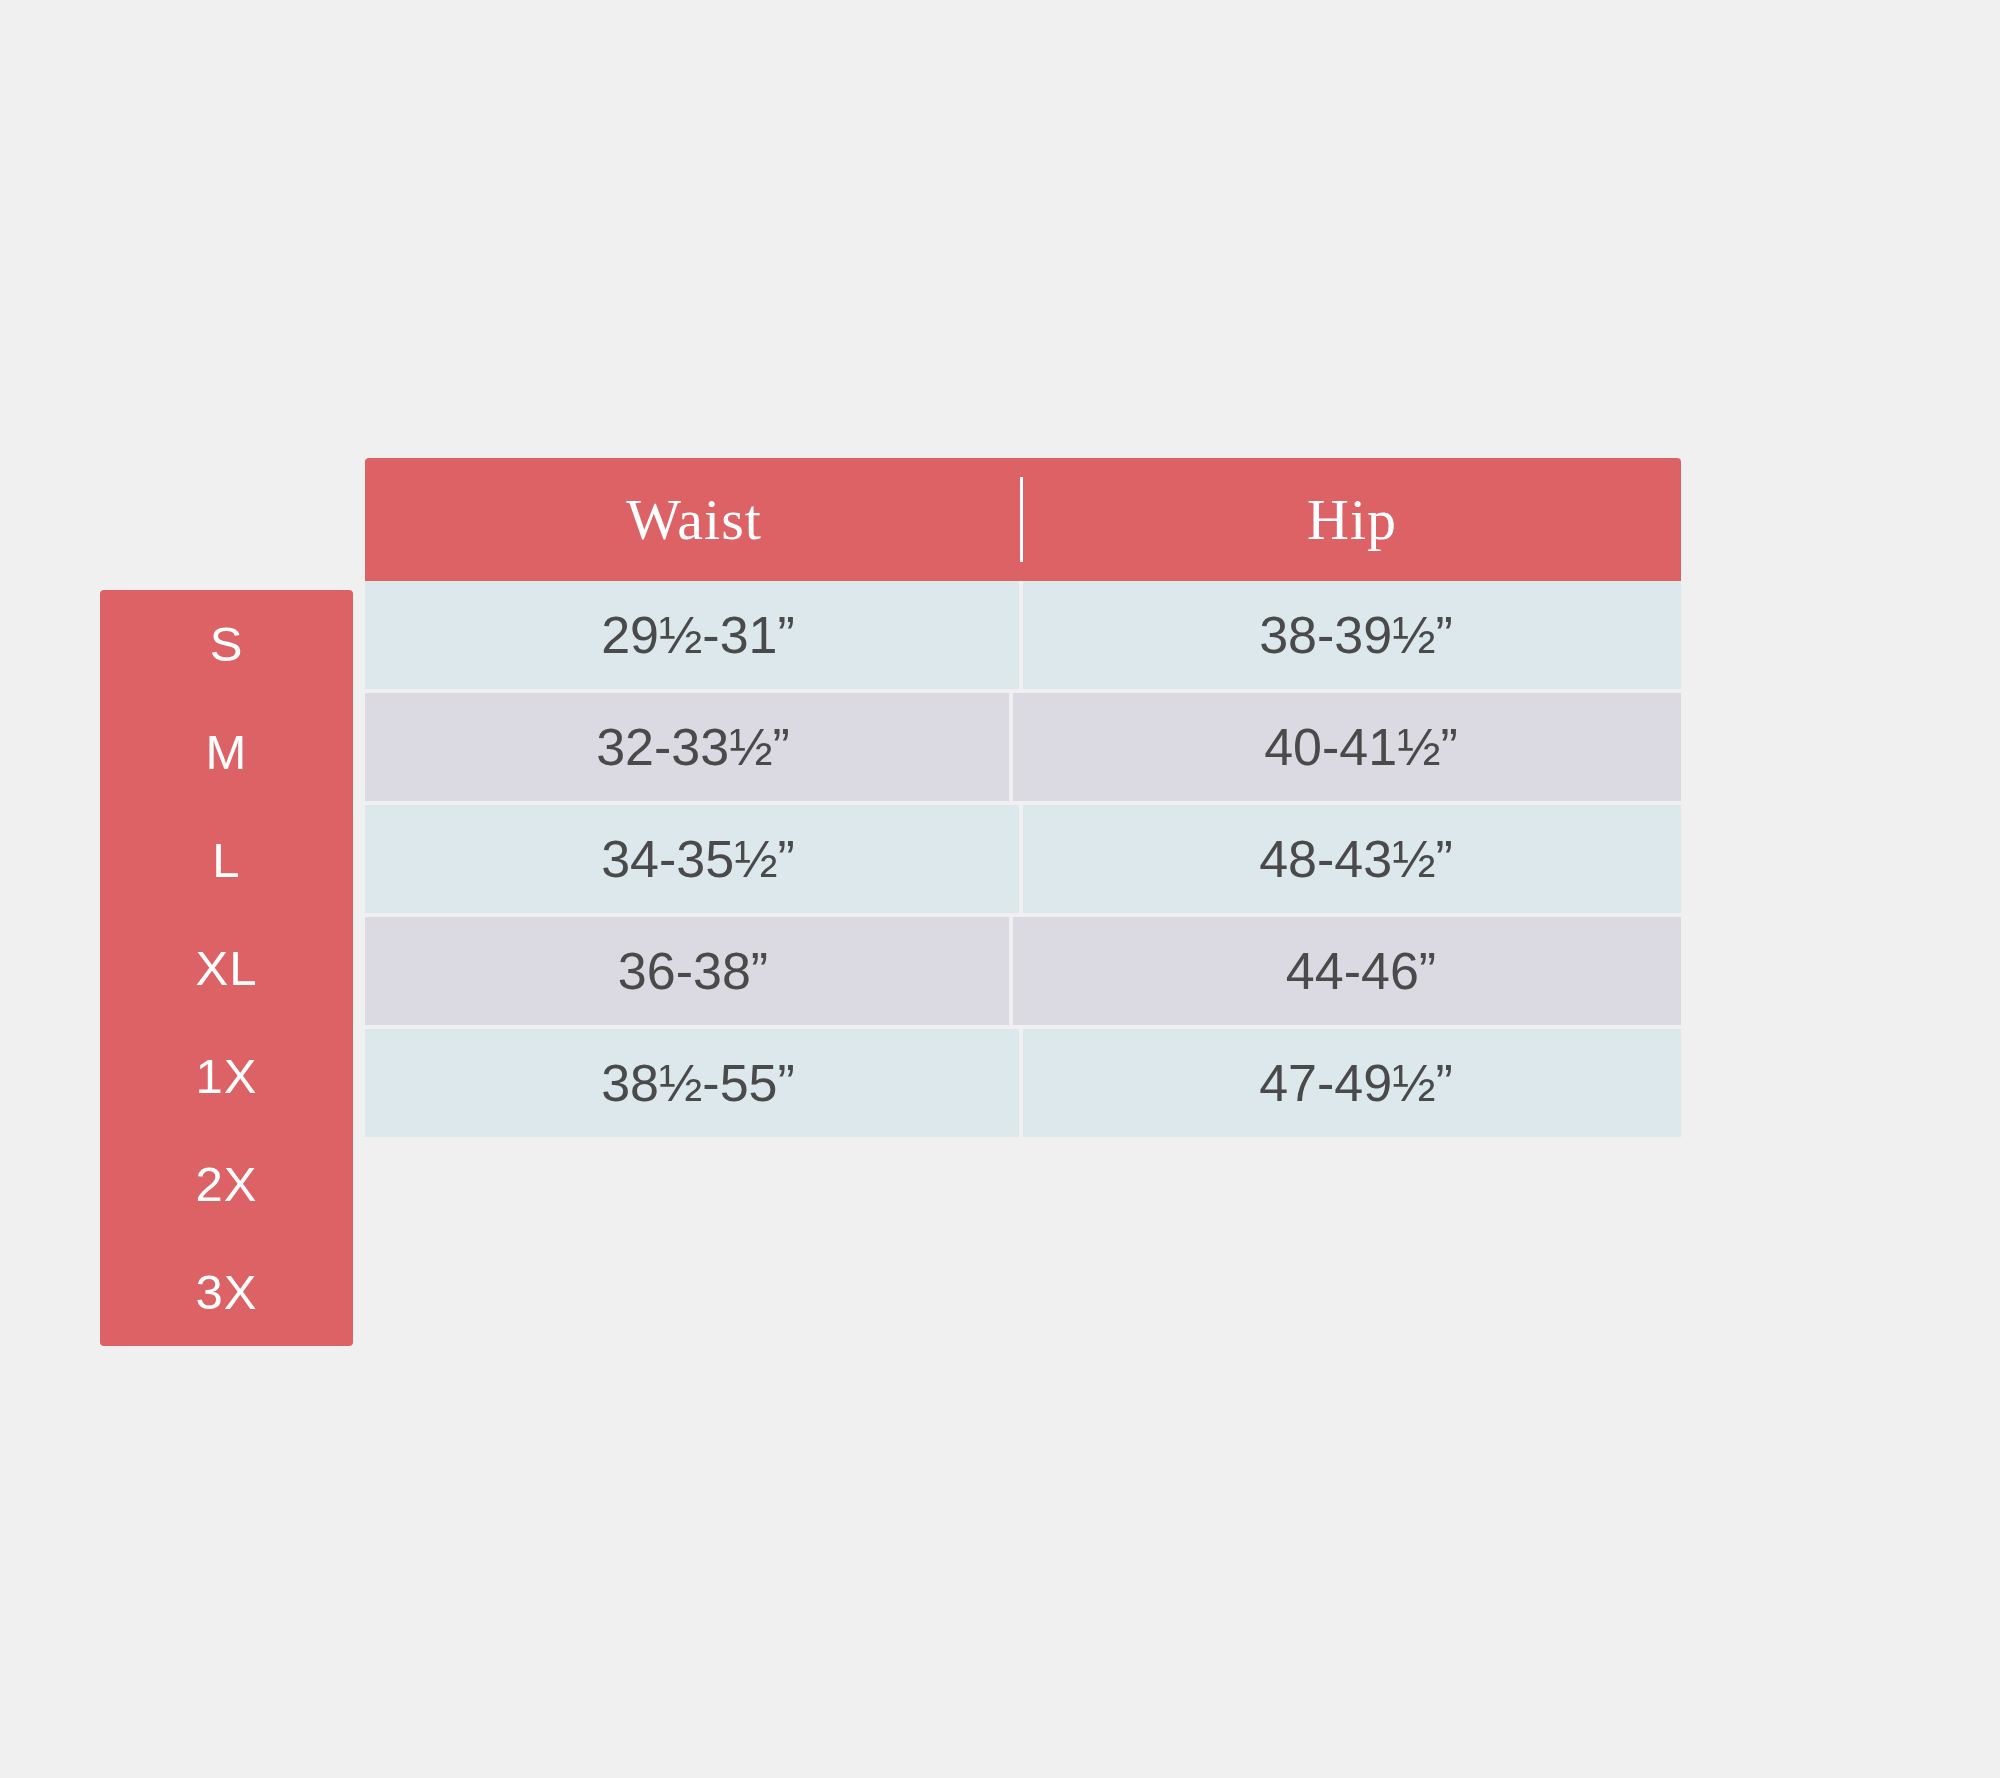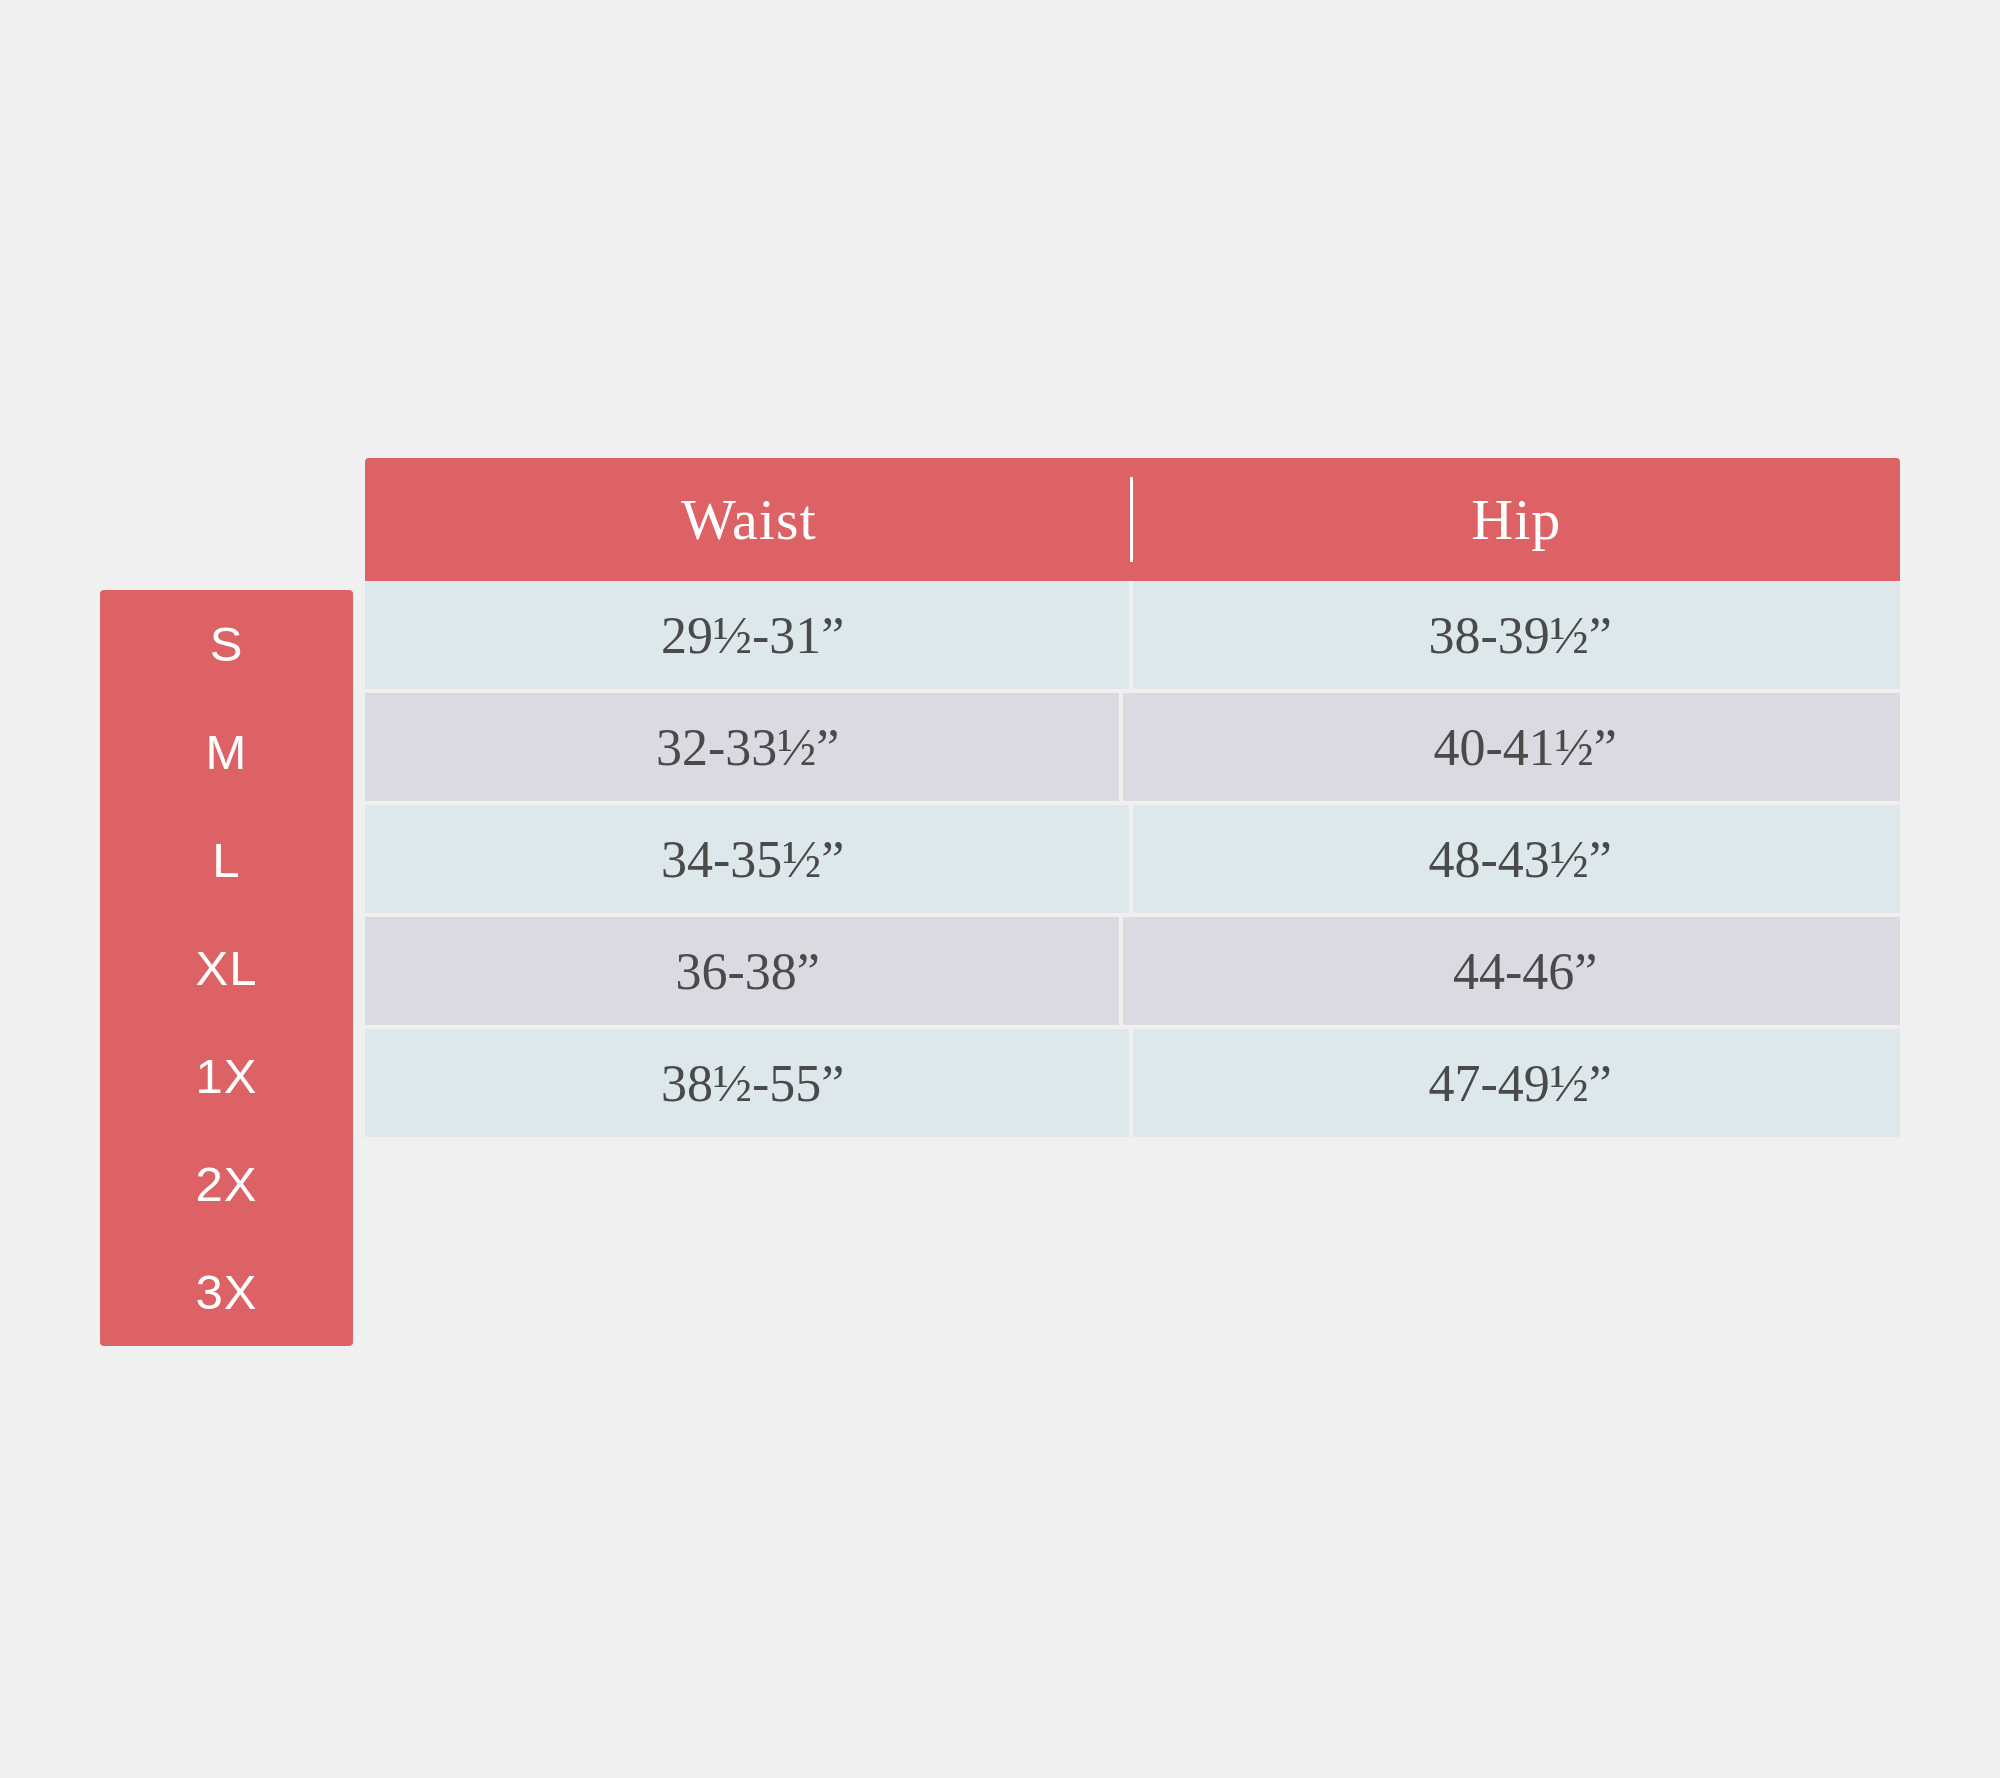--- a/index.html
+++ b/index.html
@@ -42,21 +42,21 @@
     font-size: 49px;
     letter-spacing: 1px;
     font-family: "Liberation Sans", sans-serif;
   }
 
   
   .table {
     position: absolute;
     left: 265px;
     top: 0px;
-    width: 1535px;
+    width: 1316px;
   }
   .thead {
     display: flex;
     background: #dd6265;
     height: 123px;
     border-radius: 4px 4px 0 0;
     overflow: hidden;
   }
   .th {
     flex: 1 1 50%;
@@ -86,21 +86,21 @@
   .row.odd { background: #dde8ed; }
   .row.even { background: #dbdae3; gap: 20px; }
 
   .td {
     flex: 1 1 50%;
     display: flex;
     align-items: center;
     justify-content: center;
     color: #4a4a4a;
     font-size: 52px;
-    font-family: Liberation Serif, serif;
+    font-family: Liberation Sans, sans-serif;
     position: relative;
     margin-left: 8px;
   }
   .td.divider::after {
     content: "";
     position: absolute;
     right: 0;
     top: 0;
     bottom: 0;
     width: 4px;

